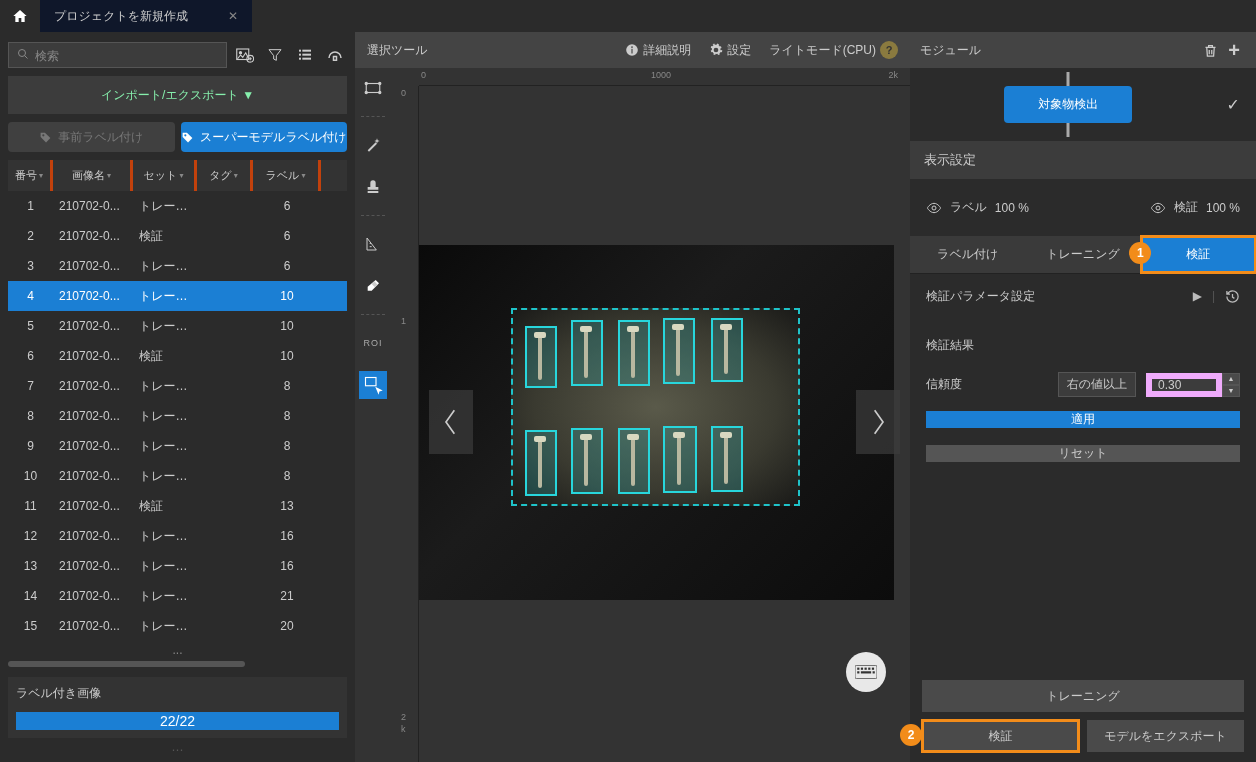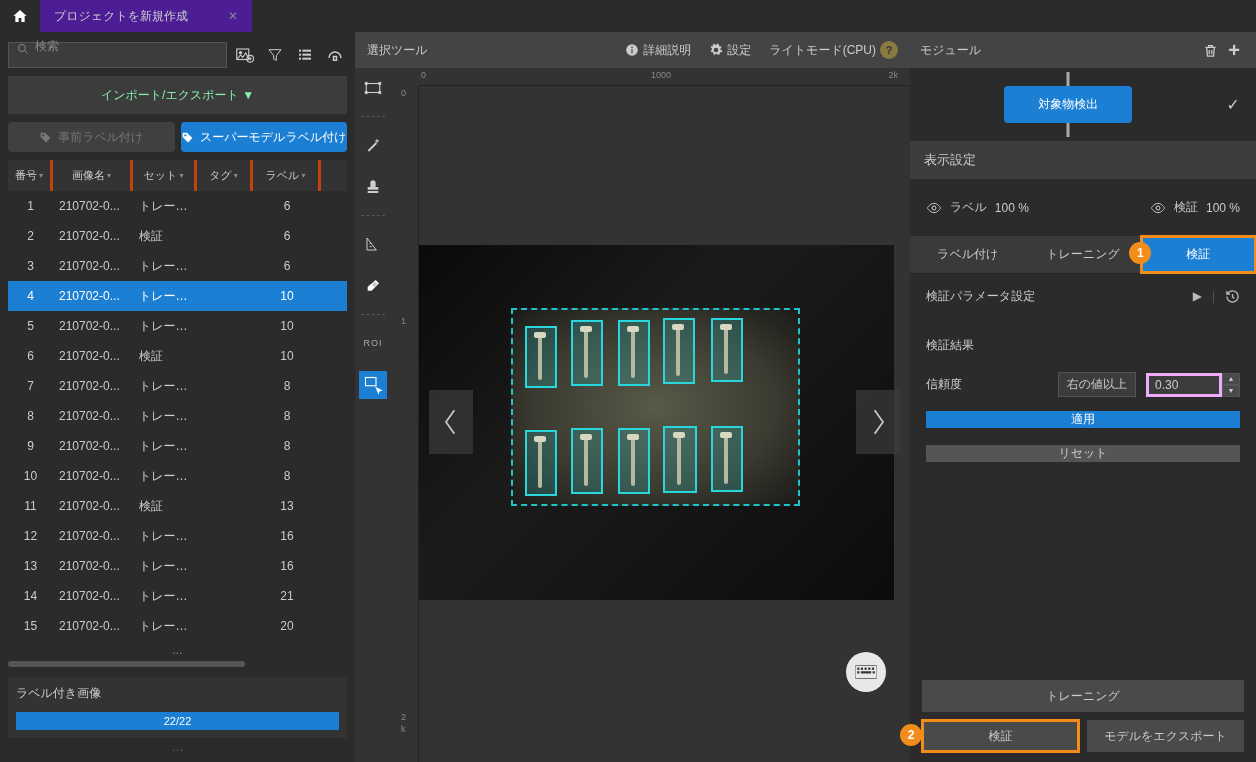--- a/index.html
+++ b/index.html
@@ -2,30 +2,30 @@
 <html><head>
 <meta charset="utf-8">
 <style>
 * { box-sizing: border-box; margin: 0; padding: 0; font-family: "Hiragino Kaku Gothic Pro", "Yu Gothic", sans-serif; }
 body { background: #2b2b2b; color: #ccc; font-size: 12px; width: 1256px; height: 762px; overflow: hidden; }
 .app { display: flex; flex-direction: column; height: 100%; }
 
 
 .topbar { height: 32px; background: #2b2b2b; display: flex; align-items: stretch; }
 .home-btn { width: 40px; display: flex; align-items: center; justify-content: center; color: #fff; }
-.tab { background: #4c1d95; padding: 0 14px; display: flex; align-items: center; gap: 40px; min-width: 200px; }
+.tab { background: #0f172a; padding: 0 14px; display: flex; align-items: center; gap: 40px; min-width: 200px; }
 .tab .close { color: #888; }
 
 
 .main { flex: 1; display: flex; min-height: 0; }
 
 
 .left-panel { width: 355px; background: #2b2b2b; display: flex; flex-direction: column; padding: 10px 8px 8px 8px; gap: 8px; }
 .search-row { display: flex; align-items: center; gap: 6px; }
-.search-box { flex: 1; background: #3c3c3c; border: 1px solid #555; height: 26px; display: flex; align-items: flex-end; padding: 12px 8px; color: #888; gap: 6px; }
+.search-box { flex: 1; background: #3c3c3c; border: 1px solid #555; height: 26px; display: flex; align-items: flex-start; padding: 5px 8px; color: #888; gap: 6px; }
 .icon-btn { width: 24px; height: 24px; display: flex; align-items: center; justify-content: center; color: #ccc; }
 .import-row { }
 .import-btn { background: #3c3c3c; height: 38px; display: flex; align-items: center; justify-content: center; color: #86efac; }
 .label-btns { display: flex; gap: 6px; }
 .pill-btn { flex: 1; height: 30px; border-radius: 4px; display: flex; align-items: center; justify-content: center; gap: 6px; font-size: 12px; }
 .pill-disabled { background: #404040; color: #777; }
 .pill-blue { background: #1b7fd4; color: #fff; }
 
 .table-wrap { flex: 1; display: flex; flex-direction: column; }
 .thead { display: flex; background: #333; }
@@ -42,21 +42,21 @@
 .td { padding: 0 6px; overflow: hidden; text-overflow: ellipsis; white-space: nowrap; text-align: center; font-size: 12px; }
 .td.col-img { text-align: left; }
 .td.col-set { text-align: left; }
 .dots-row { text-align: center; padding: 2px 0; color: #888; }
 
 .scroll-h { height: 10px; background: #2b2b2b; position: relative; }
 .scroll-thumb { position: absolute; left: 0; top: 2px; height: 6px; width: 70%; background: #555; border-radius: 3px; }
 
 .labeled-section { background: #333; padding: 8px; }
 .progress-wrap { margin-top: 10px; }
-.progress { height: 18px; background: #1b7fd4; display: flex; align-items: center; justify-content: center; color: #fff; font-size: 11px; }
+.progress { height: 18px; background: #1b7fd4; display: flex; align-items: center; justify-content: center; color: #fff; font-size: 14px; }
 .resize-handle { height: 8px; display: flex; align-items: center; justify-content: center; color: #555; }
 
 
 .center-panel { flex: 1; background: #333333; display: flex; flex-direction: column; position: relative; }
 .center-toolbar { height: 36px; background: #444; display: flex; align-items: center; padding: 0 12px; gap: 18px; }
 .center-toolbar .spacer { flex: 1; }
 .tb-item { display: flex; align-items: center; gap: 4px; color: #ccc; font-size: 12px; }
 .help-badge { width: 18px; height: 18px; border-radius: 50%; background: #8a7a3f; color: #333; display: flex; align-items: center; justify-content: center; font-size: 11px; font-weight: bold; }
 
 .work-area { flex: 1; display: flex; }
@@ -114,21 +114,21 @@
 
 .param-row { padding: 14px 16px; display: flex; align-items: center; justify-content: space-between; }
 .param-row .icons { display: flex; gap: 10px; color: #bbb; }
 
 .result-section { padding: 8px 16px 16px 16px; }
 .result-title { padding: 10px 0 18px 0; }
 .conf-row { display: flex; align-items: center; gap: 10px; margin-bottom: 14px; }
 .conf-row .label { flex: 1; }
 .dropdown { padding: 3px 8px; background: #3c3c3c; border: 1px solid #555; display: flex; align-items: center; gap: 6px; }
 .spinner { display: flex; }
-.spinner .val { width: 76px; height: 24px; background: #3c3c3c; border: 3px solid #f0abfc; padding: 0 6px; display: flex; align-items: center; }
+.spinner .val { width: 76px; height: 24px; background: #3c3c3c; border: 6px solid #f0abfc; padding: 0 6px; display: flex; align-items: center; }
 .spinner .arrows { width: 18px; display: flex; flex-direction: column; }
 .spinner .arrows div { flex: 1; background: #4a4a4a; border: 1px solid #555; font-size: 7px; display: flex; align-items: center; justify-content: center; }
 
 .btn-row { display: flex; gap: 17px; flex-direction: column; }
 .btn { flex: 1; height: 30px; display: flex; align-items: center; justify-content: center; font-size: 12px; }
 .btn-primary { background: #1b7fd4; color: #fff; }
 .btn-secondary { background: #555; color: #ccc; }
 
 .rp-spacer { flex: 1; }
 .footer-btns { padding: 10px 12px; display: flex; flex-direction: column; gap: 8px; position: relative; }

